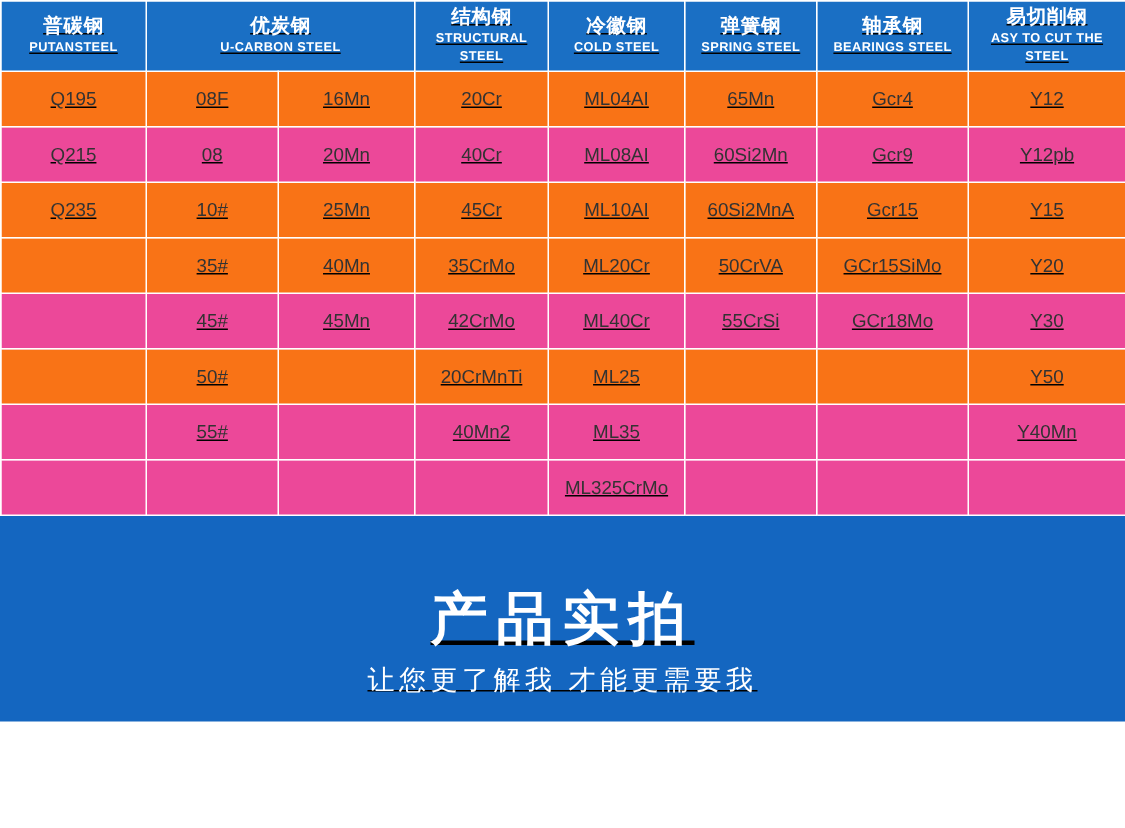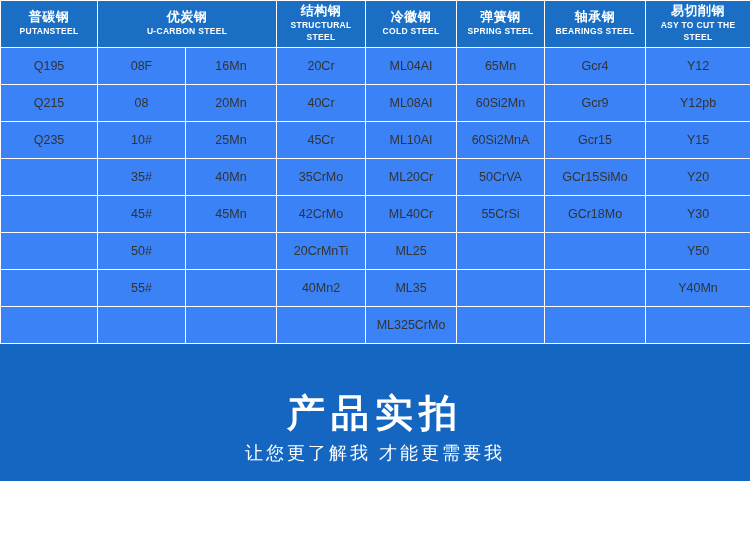--- a/index.html
+++ b/index.html
@@ -10,20 +10,21 @@
   body {
     width: 750px;
     height: 552px;
     font-family: "Liberation Sans", sans-serif;
     overflow: hidden;
   }
   .page {
     width: 750px;
     height: 552px;
     position: relative;
+    text-decoration: underline;
   }
 
   
   table.steel-table {
     width: 750px;
     border-collapse: collapse;
     table-layout: fixed;
   }
   table.steel-table th,
   table.steel-table td {
@@ -49,22 +50,22 @@
     font-size: 8.5px;
     font-weight: bold;
     line-height: 12px;
     letter-spacing: 0.3px;
   }
   table.steel-table tbody td {
     height: 34px;
     font-size: 12.5px;
     color: #333333;
   }
-  tbody tr.row-odd td { background: #3b82f6; }
-  tbody tr.row-even td { background: #3b82f6; }
+  tbody tr.row-odd td { background: #f97316; }
+  tbody tr.row-even td { background: #ec4899; }
 
   
   .banner {
     height: 137px;
     background: #1466c0;
     color: #ffffff;
     text-align: center;
     position: relative;
     overflow: hidden;
   }

